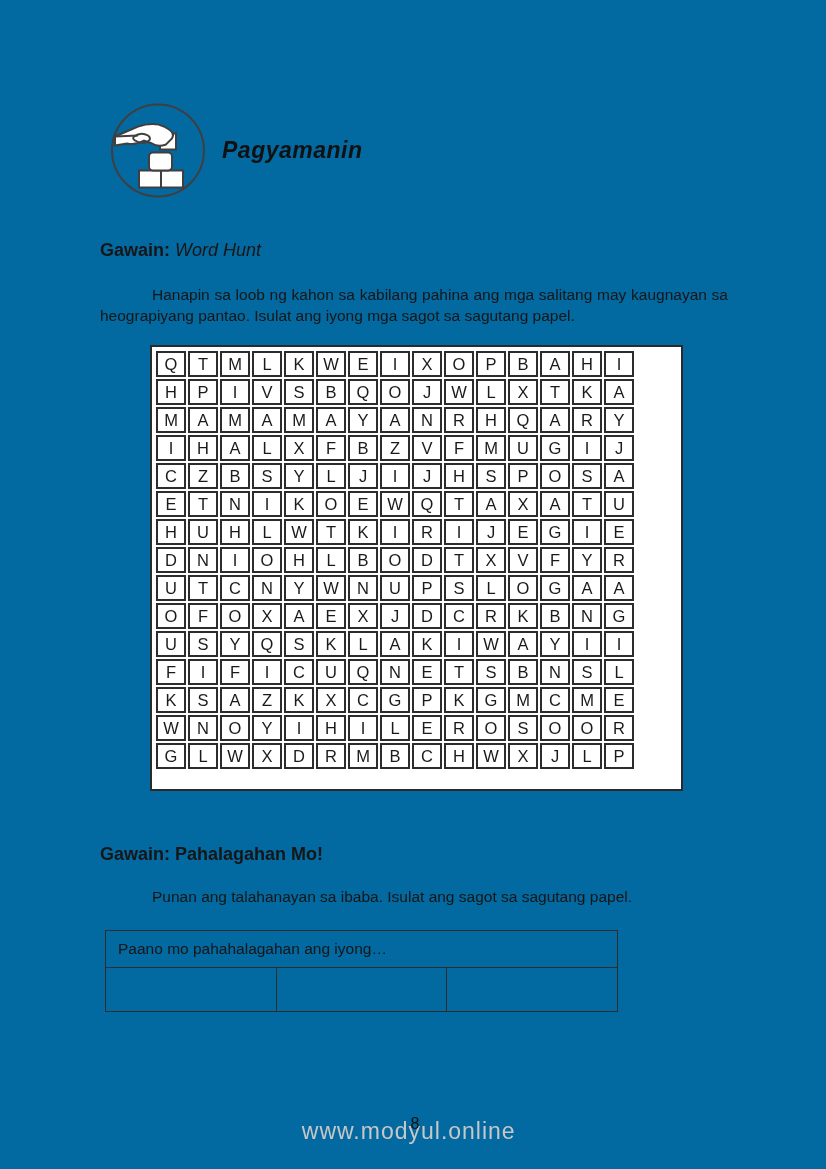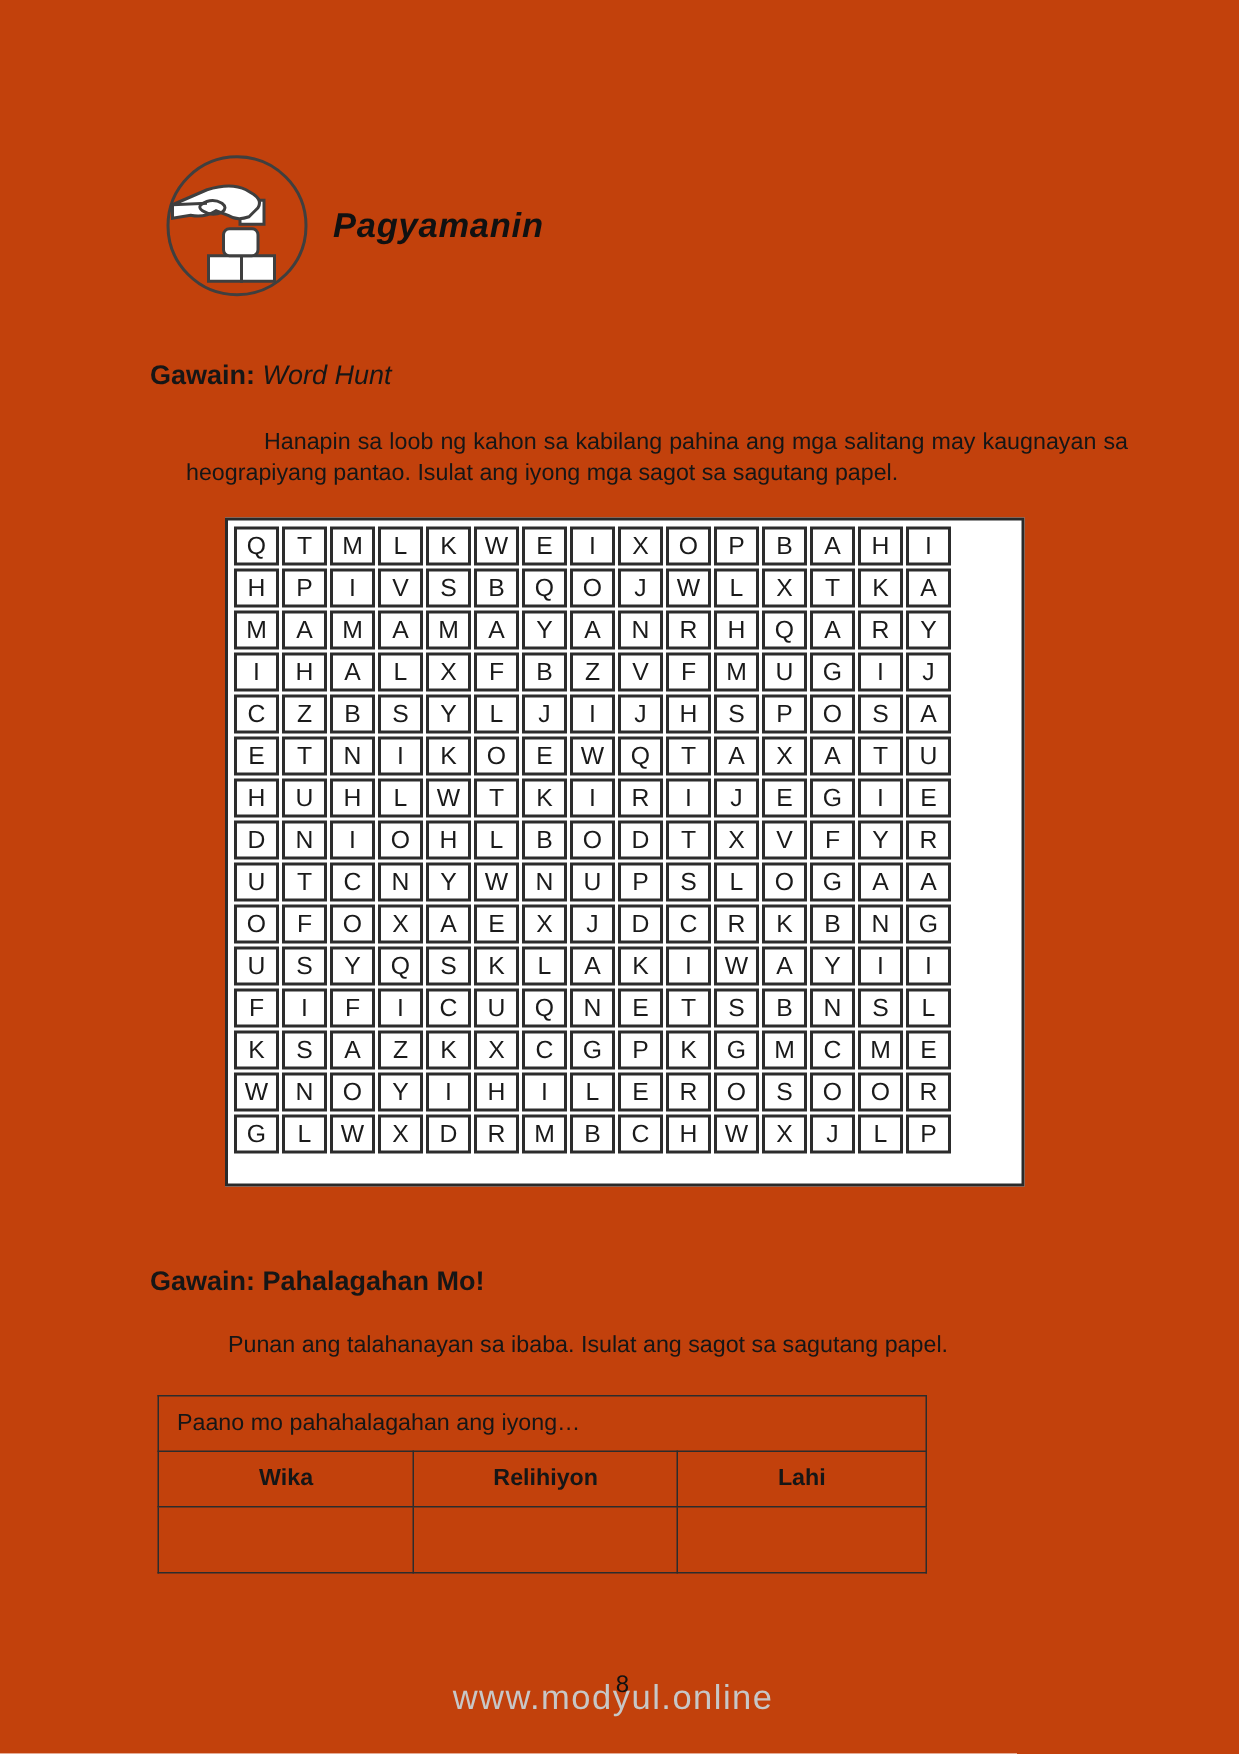--- a/index.html
+++ b/index.html
@@ -2,21 +2,21 @@
 <html><head>
 <meta charset="utf-8">
 <style>
   * { margin: 0; padding: 0; box-sizing: border-box; }
   html, body { background: #ffffff; }
   body { font-family: "Liberation Sans", sans-serif; color: #1c1c1c; }
   .page {
     position: relative;
     width: 826px;
     height: 1169px;
-    background: #c2410c;
+    background: #0369a1;
     overflow: hidden;
   }
 
   
   .header-icon {
     position: absolute;
     left: 108px; top: 100px;
     width: 100px; height: 101px;
   }
   .module-title {
@@ -45,21 +45,21 @@
   .para {
     position: absolute;
     left: 100px;
     width: 628px;
     font-size: 15.5px;
     line-height: 21px;
     text-align: justify;
     text-indent: 52px;
     color: #161616;
   }
-  .para-1 { top: 284px; margin-left: 24px; }
+  .para-1 { top: 284px; }
   .para-2 { top: 886px; text-align: left; }
 
   
   .grid-box {
     position: absolute;
     left: 150px; top: 345px;
     width: 533px; height: 446px;
     border: 2px solid #2a2a2a;
     padding: 2px;
     background: #fff;
@@ -418,25 +418,20 @@
   <div class="section-label gawain-2">Gawain: Pahalagahan Mo!</div>
 
   <p class="para para-2">Punan ang talahanayan sa ibaba. Isulat ang sagot sa sagutang papel.</p>
 
   <table class="value-table">
     <tbody>
       <tr>
         <td class="caption-cell" colspan="3">Paano mo pahahalagahan ang iyong…</td>
       </tr>
       <tr>
-        <td class="head-cell" style="width:33.3%">Wika</td>
-        <td class="head-cell" style="width:34.3%">Relihiyon</td>
-        <td class="head-cell" style="width:32.4%">Lahi</td>
-      </tr>
-      <tr>
         <td class="blank-cell"></td>
         <td class="blank-cell"></td>
         <td class="blank-cell"></td>
       </tr>
     </tbody>
   </table>
 
   <div class="watermark">www.modyul.online</div>
   <div class="page-number">8</div>
 

